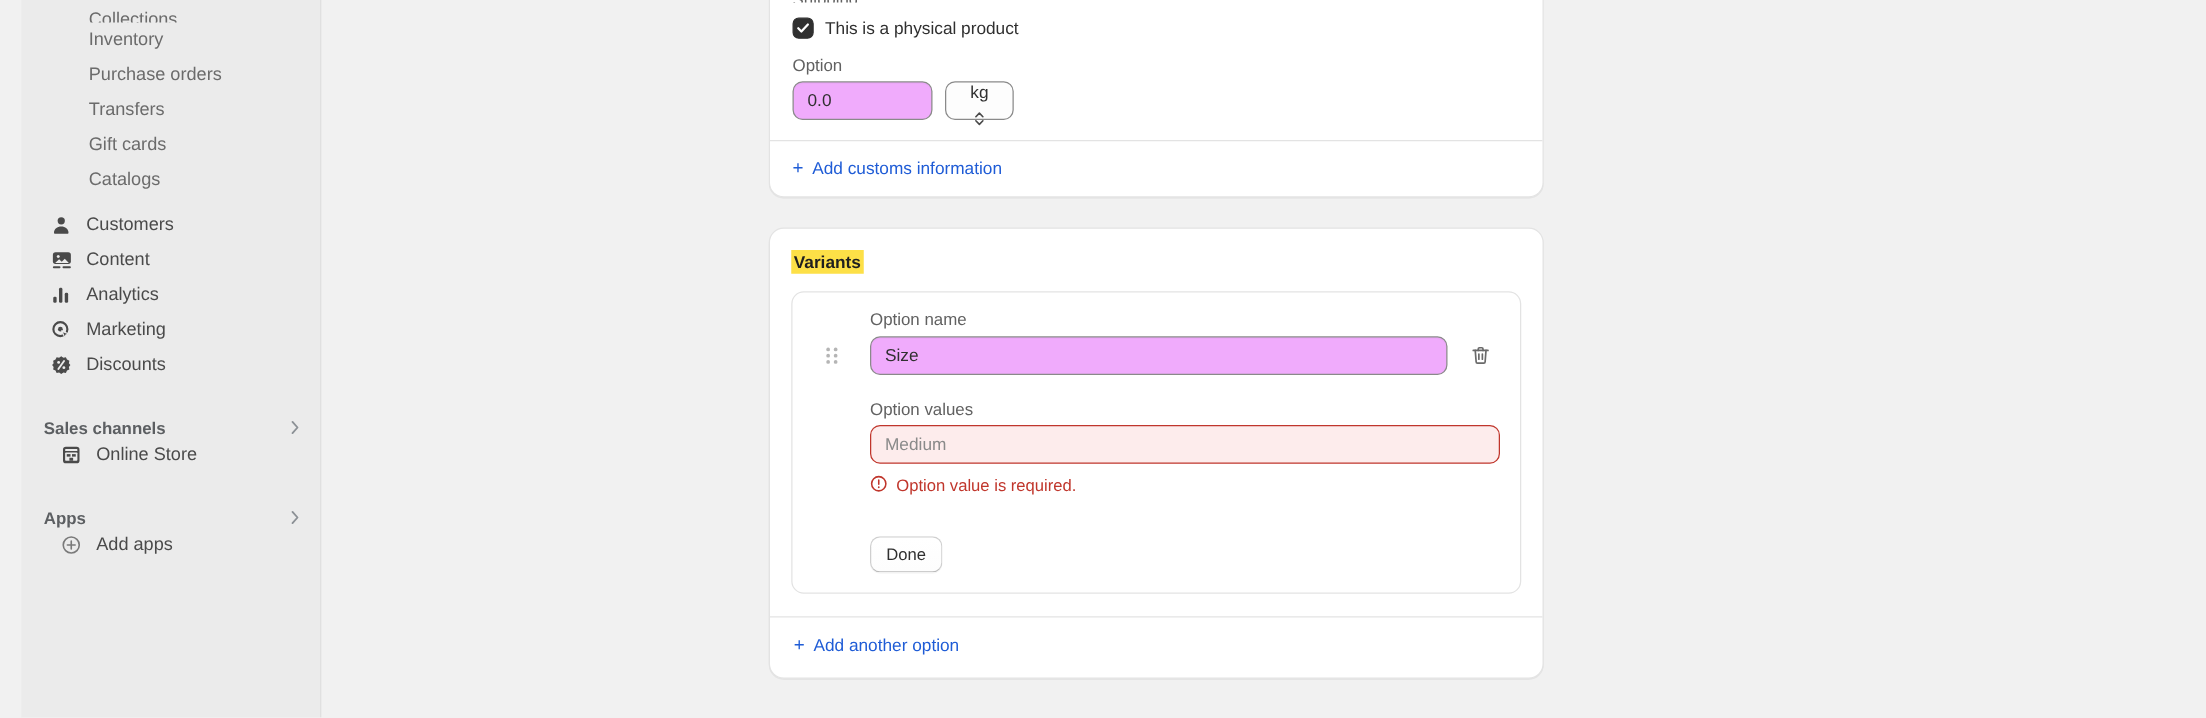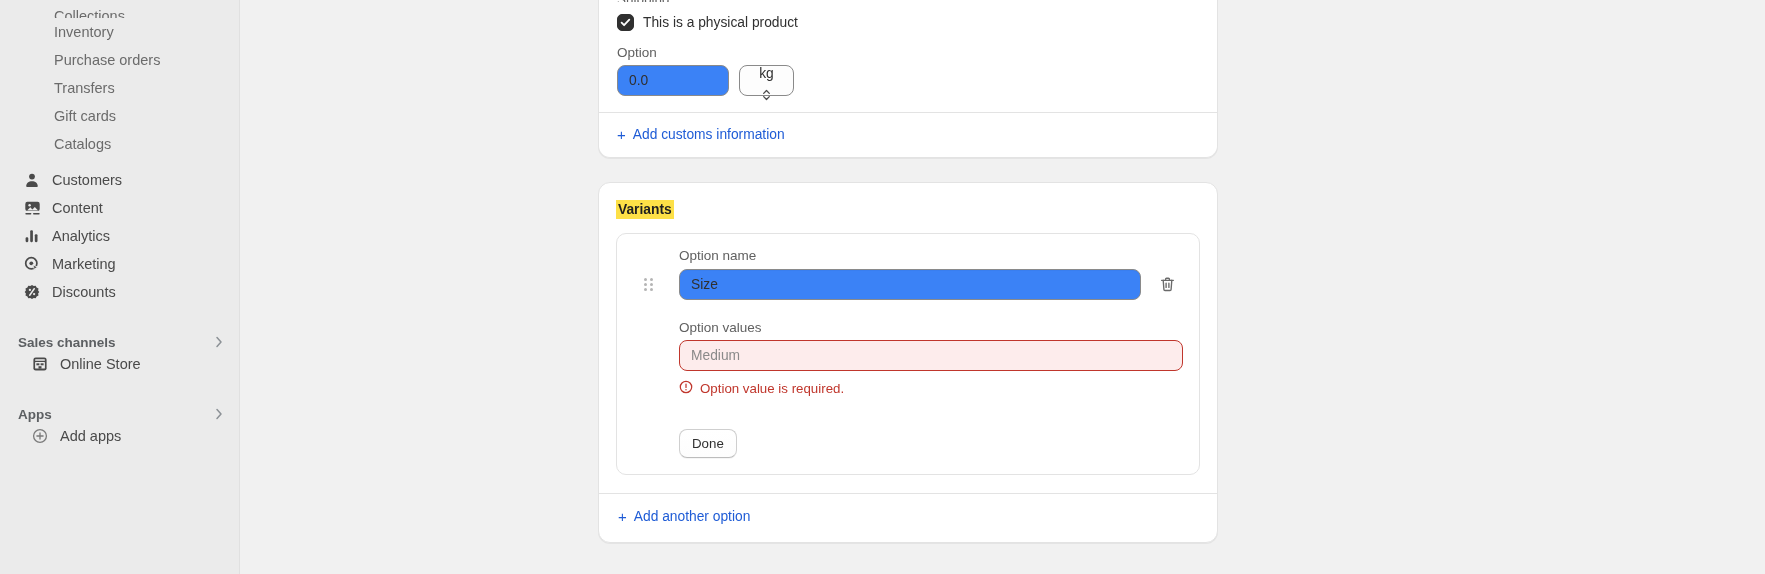--- a/index.html
+++ b/index.html
@@ -10,20 +10,21 @@
     background: #f1f1f1;
     font-family: "Liberation Sans", sans-serif;
     -webkit-font-smoothing: antialiased;
   }
   .app {
     position: relative;
     width: 1765px;
     height: 574px;
     display: flex;
     background: #f1f1f1;
+    padding-left: 17px;
   }
 
   
   .sidebar {
     width: 240px;
     flex: 0 0 240px;
     background: #ebebeb;
     border-right: 1px solid #e0e0e0;
     padding-top: 0;
     position: relative;
@@ -132,21 +133,21 @@
   .field-label {
     font-size: 13.5px;
     color: #616161;
     margin-bottom: 5px;
   }
   .weight-row { display: flex; gap: 10px; align-items: center; }
   .tinput {
     height: 31px;
     border: 1px solid #8a8a8a;
     border-radius: 8px;
-    background: #3b82f6;
+    background: #f0abfc;
     font-size: 13.8px;
     color: #303030;
     padding: 0 11px;
     font-family: "Liberation Sans", sans-serif;
     outline: none;
     box-shadow: inset 0 1px 1px rgba(0,0,0,0.03);
   }
   .tinput::placeholder { color: #8a8a8a; }
   .w-weight { width: 112px; }
   .unit-select {

